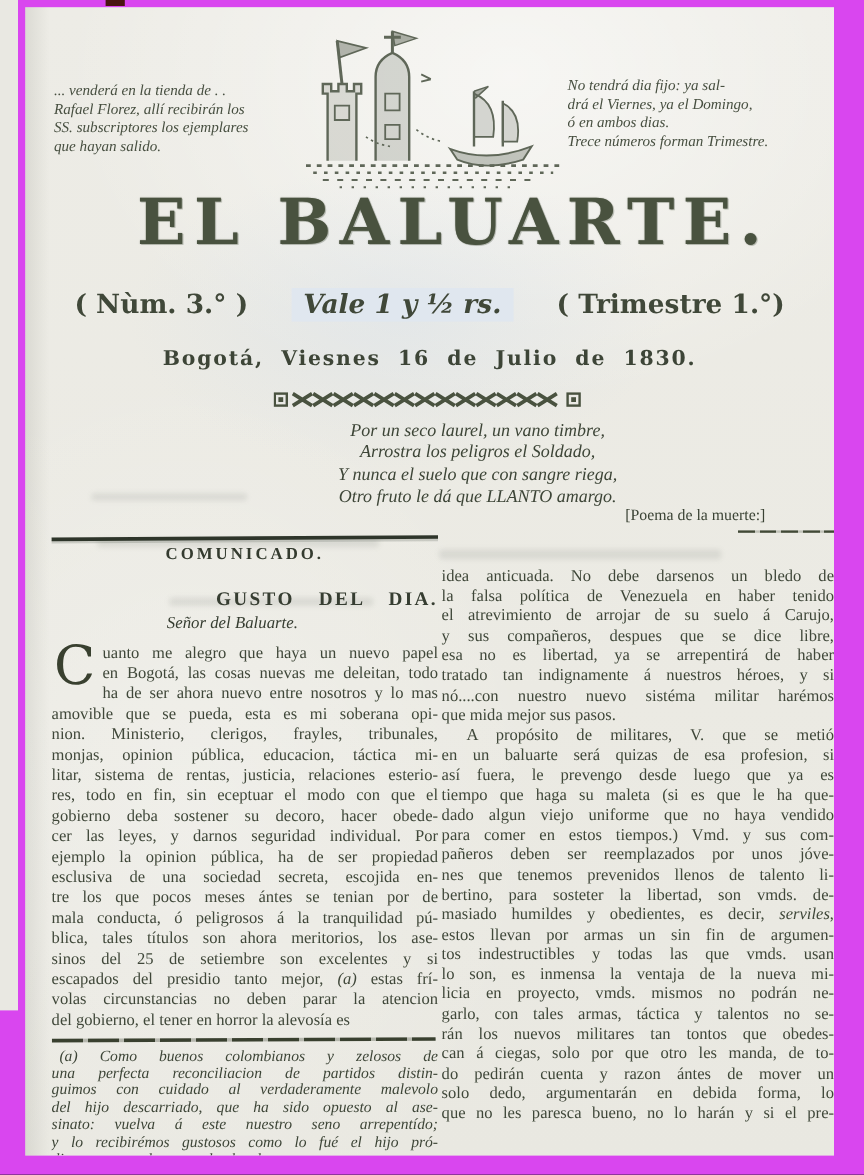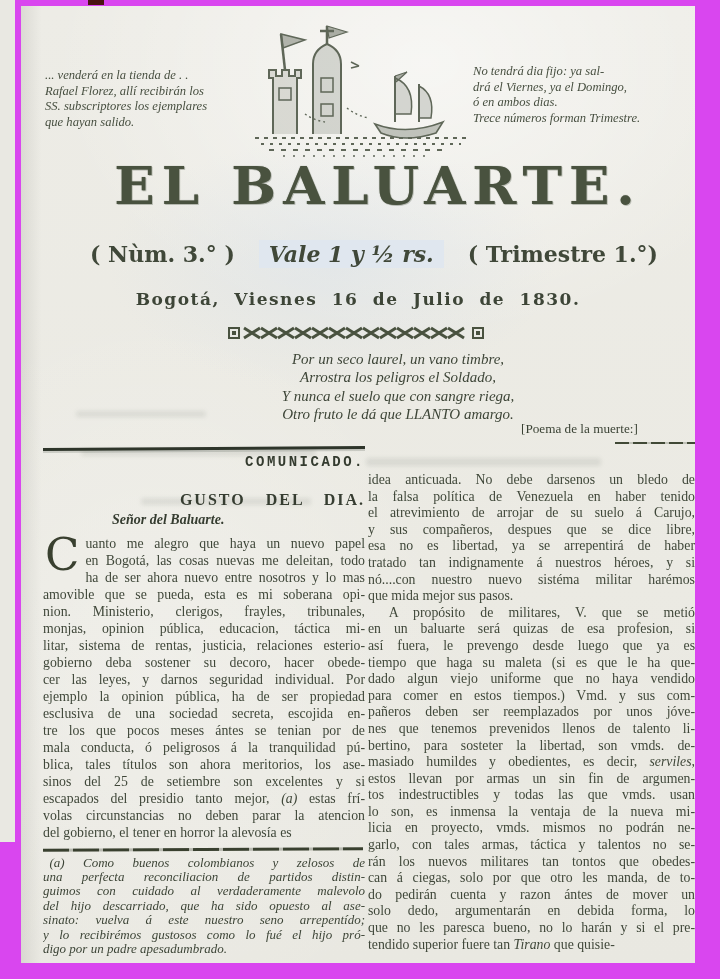--- a/index.html
+++ b/index.html
@@ -21,22 +21,22 @@
   .notice{position:absolute;font-style:italic;font-size:12.6px;line-height:15.6px;color:#474f40;}
   .notice-left{left:24px;top:62px;width:205px;}
   .notice-right{left:452px;top:58px;width:212px;}
 
   .emblem{position:absolute;left:222px;top:12px;width:236px;height:146px;}
 
   .masthead{position:absolute;left:0;top:148px;width:100%;margin:0;text-align:center;
             font-family:"DejaVu Serif",serif;font-weight:700;font-size:53px;letter-spacing:7px;
             color:#49523f;text-shadow:0 0 1px rgba(73,82,63,.65),1px 1px 0 rgba(73,82,63,.28);padding-left:20px;}
 
-  .issue-line{position:absolute;left:16px;top:234px;width:100%;display:flex;justify-content:center;
-              align-items:baseline;gap:24px;font-family:"DejaVu Serif",serif;font-weight:700;
+  .issue-line{position:absolute;left:0;top:234px;width:100%;display:flex;justify-content:center;
+              align-items:baseline;gap:36px;font-family:"DejaVu Serif",serif;font-weight:700;
               font-size:22px;color:#404839;}
   .price{font-style:italic;background:#e0e7ef;padding:1px 10px;}
 
   .dateline{position:absolute;left:0;top:283px;width:100%;text-align:center;
             font-family:"DejaVu Serif",serif;font-weight:700;font-size:17px;
             letter-spacing:1.5px;word-spacing:7px;color:#3d4537;}
 
   .ornament{position:absolute;left:207px;top:318px;width:260px;height:18px;}
 
   .poem{position:absolute;left:212px;top:344px;width:330px;font-style:italic;font-size:15px;
@@ -45,24 +45,24 @@
   .attr-rule{position:absolute;left:594px;top:436px;width:80px;height:2px;
              background:repeating-linear-gradient(90deg,#414936 0 14px,rgba(65,73,54,.25) 14px 18px);}
   .left-rule{position:absolute;left:22px;top:441px;width:322px;height:3px;background:#2e352a;
              transform:rotate(-.35deg);box-shadow:0 2px 0 rgba(46,53,42,.18);}
 
   
   .column{position:absolute;font-size:13.8px;line-height:17px;overflow:hidden;}
   .column-left{left:22px;top:448px;width:322px;height:509px;}
   .column-right{left:347px;top:466px;width:327px;height:491px;line-height:16.6px;}
 
-  .sec-heading{text-align:right;font-weight:700;font-size:14px;letter-spacing:2.5px;color:#343b2f;font-family:Liberation Mono, monospace;}
+  .sec-heading{text-align:center;font-weight:700;font-size:14px;letter-spacing:2.5px;color:#343b2f;}
   .article-title{text-align:right;font-weight:700;font-size:16px;
                  letter-spacing:2px;word-spacing:14px;margin-top:20px;color:#363d31;}
-  .salutation{font-weight:700;font-style:italic;font-size:14px;margin:3px 0 0 69px;color:#363d31;}
+  .salutation{font-weight:400;font-style:italic;font-size:14px;margin:3px 0 0 96px;color:#363d31;}
   .bodywrap{margin-top:7px;}
   .dropcap{float:left;font-family:"DejaVu Serif",serif;font-size:45px;line-height:35px;
            margin:2px 6px 0 2px;color:#39402f;}
   .jl{white-space:nowrap;}
   .justify .jl{text-align:justify;text-align-last:justify;-moz-text-align-last:justify;}
   .justify .jl.last{text-align-last:left;-moz-text-align-last:left;}
   .footnote-rule{margin:7px 2px 5px 0;height:2.5px;transform:rotate(-.25deg);
       background:repeating-linear-gradient(90deg,#39402f 0 26px,rgba(57,64,47,.3) 26px 30px);}
   .footnote{font-style:italic;font-size:13px;line-height:14.4px;color:#3c4436;}
   em{font-style:italic;}
@@ -180,20 +180,21 @@
       <div class="bodywrap">
         <span class="dropcap">C</span>
         <div class="justify">
             <div class="jl">uanto me alegro que haya un nuevo papel</div>
             <div class="jl">en Bogotá, las cosas nuevas me deleitan, todo</div>
             <div class="jl">ha de ser ahora nuevo entre nosotros y lo mas</div>
             <div class="jl">amovible que se pueda, esta es mi soberana opi-</div>
             <div class="jl">nion. Ministerio, clerigos, frayles, tribunales,</div>
             <div class="jl">monjas, opinion pública, educacion, táctica mi-</div>
             <div class="jl">litar, sistema de rentas, justicia, relaciones esterio-</div>
+            <div class="jl">res, todo en fin, sin eceptuar el modo con que el</div>
             <div class="jl">gobierno deba sostener su decoro, hacer obede-</div>
             <div class="jl">cer las leyes, y darnos seguridad individual.  Por</div>
             <div class="jl">ejemplo la opinion pública, ha de ser propiedad</div>
             <div class="jl">esclusiva de una sociedad secreta, escojida en-</div>
             <div class="jl">tre los que pocos meses ántes se tenian por de</div>
             <div class="jl">mala conducta, ó peligrosos á la tranquilidad pú-</div>
             <div class="jl">blica, tales títulos son ahora meritorios, los ase-</div>
             <div class="jl">sinos del 25 de setiembre son excelentes y si</div>
             <div class="jl">escapados del presidio tanto mejor, <em>(a)</em> estas frí-</div>
             <div class="jl">volas circunstancias no deben parar la atencion</div>
@@ -237,18 +238,17 @@
           <div class="jl">estos llevan por armas un sin fin de argumen-</div>
           <div class="jl">tos indestructibles y todas las que vmds. usan</div>
           <div class="jl">lo son, es inmensa la ventaja de la nueva mi-</div>
           <div class="jl">licia en proyecto, vmds. mismos no podrán ne-</div>
           <div class="jl">garlo, con tales armas, táctica y talentos no se-</div>
           <div class="jl">rán los nuevos militares tan tontos que obedes-</div>
           <div class="jl">can á ciegas, solo por que otro les manda, de to-</div>
           <div class="jl">do pedirán cuenta y razon ántes de mover un</div>
           <div class="jl">solo dedo, argumentarán en debida forma, lo</div>
           <div class="jl">que no les paresca bueno, no lo harán y si el pre-</div>
-          <div class="jl last">tendido superior fuere tan <em>Tirano</em> que quisie-</div>
         </div>
     </div>
 
   </div>
 </div>
 
 </body></html>

